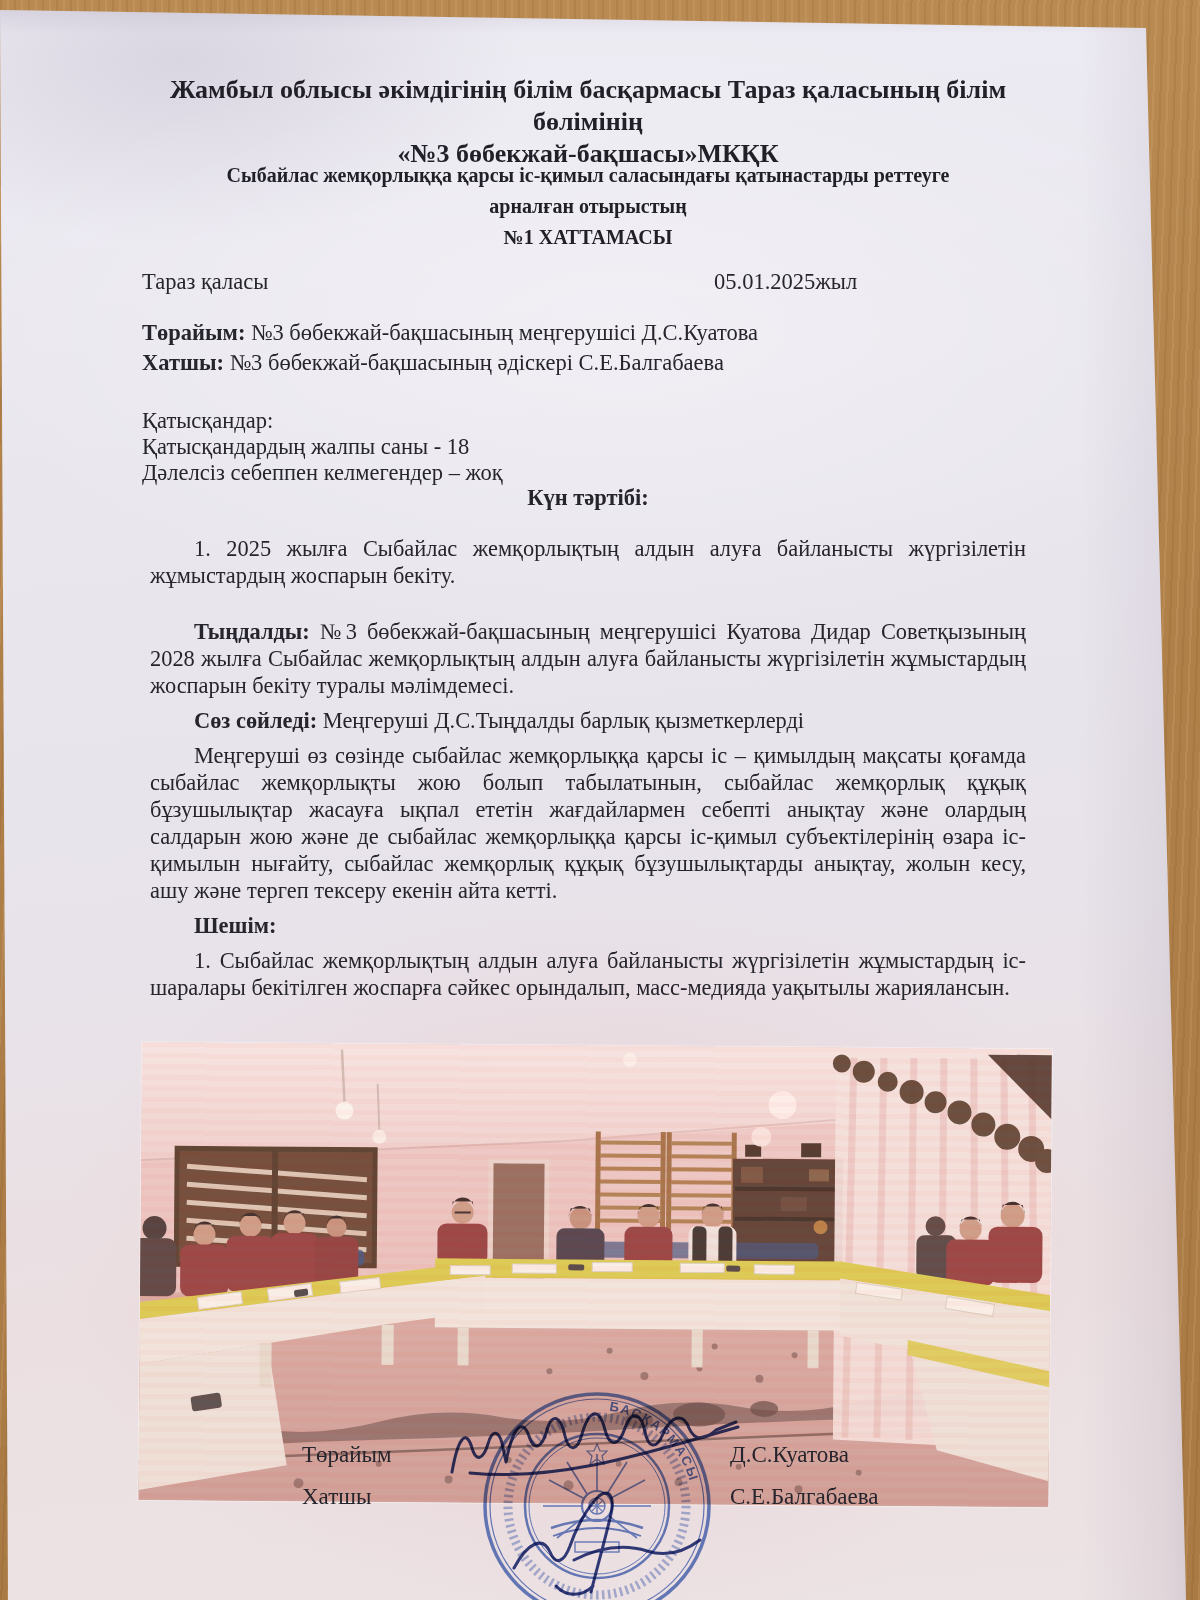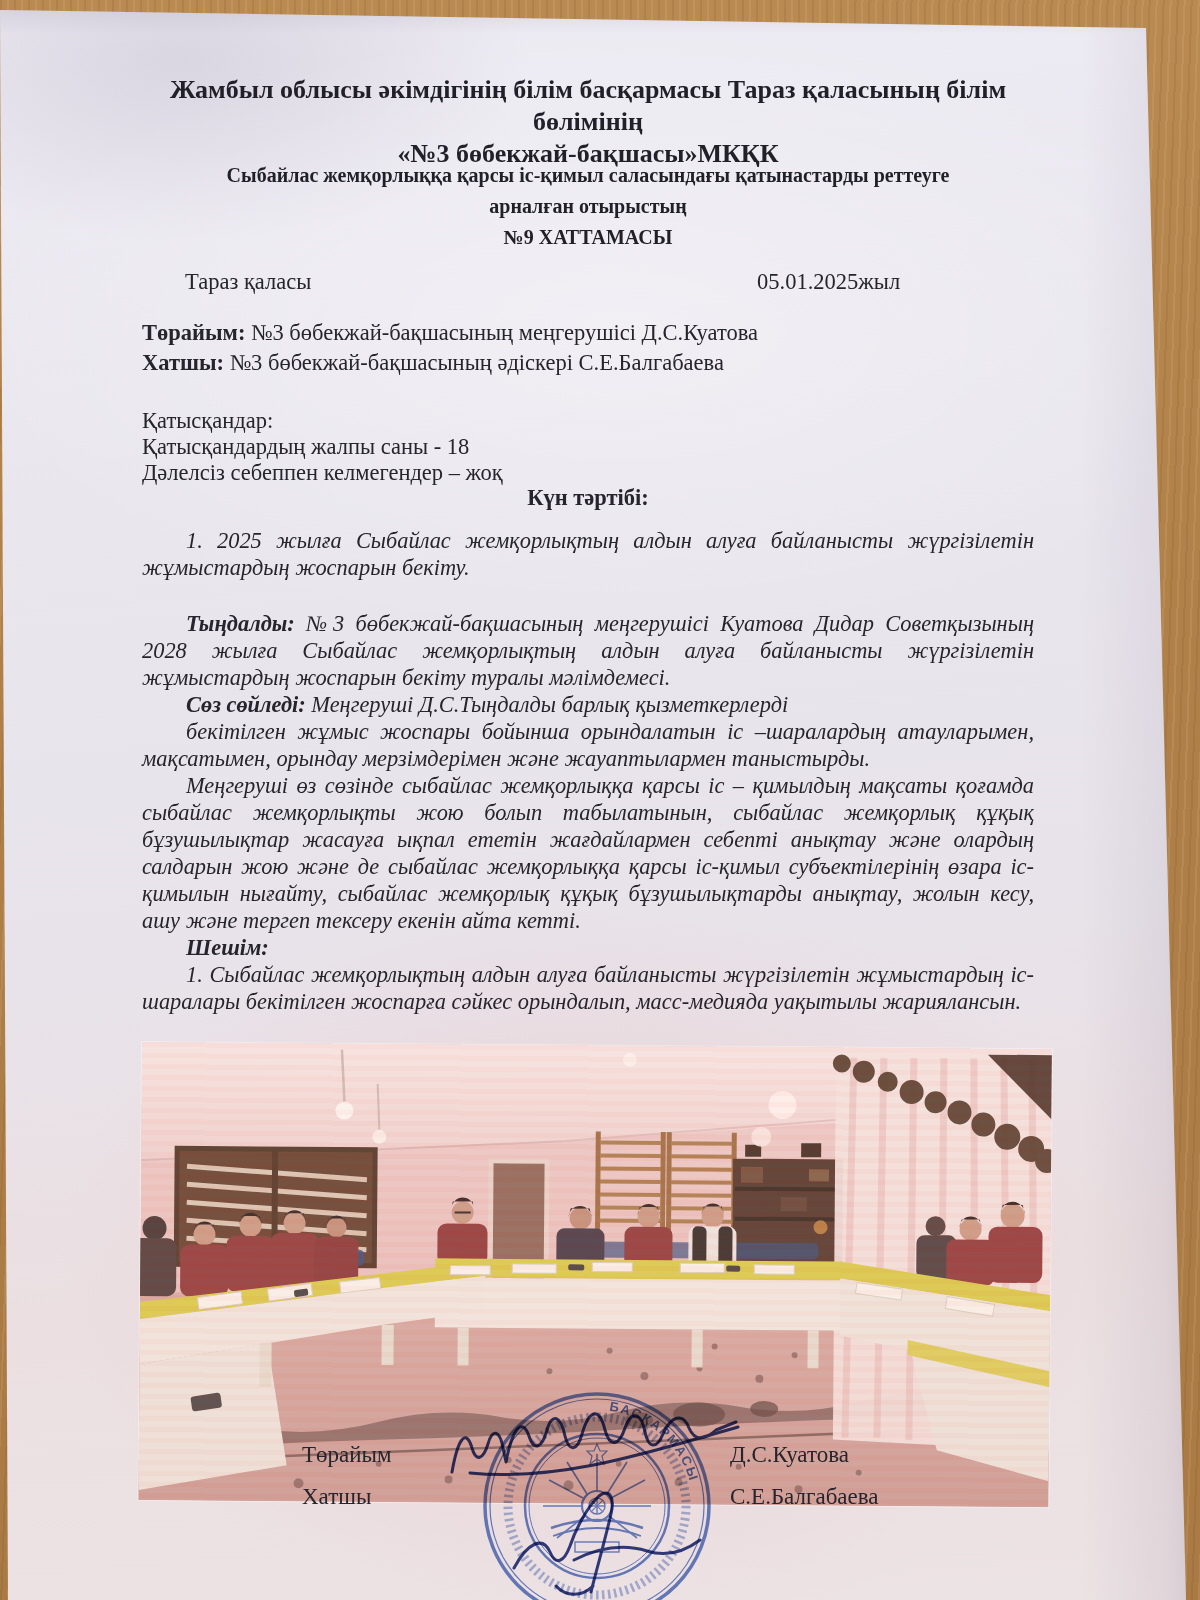--- a/index.html
+++ b/index.html
@@ -22,27 +22,27 @@
   }
   .paper::after{ 
     content:"";position:absolute;top:0;bottom:0;right:0;width:120px;
     background:linear-gradient(90deg, rgba(0,0,0,0) 0%, rgba(120,105,130,0.10) 70%, rgba(90,75,100,0.18) 100%);
   }
   .doc{position:absolute;left:142px;width:892px;color:#26242c;}
   .center{text-align:center;}
   .bold{font-weight:bold;text-align:center;}
   .hdr{top:74px;font-size:26px;line-height:32px;font-weight:bold;color:#211f27;}
   .title{top:160px;font-size:20px;line-height:31px;font-weight:bold;color:#211f27;}
-  .meta-row{top:269px;font-size:22.5px;height:28px;margin-left:43px;}
+  .meta-row{top:269px;font-size:22.5px;height:28px;}
   .meta-row .date{position:absolute;left:572px;top:0;}
   .officials{top:318px;font-size:22.5px;line-height:30px;}
   .attendees{top:408px;font-size:22.5px;line-height:26px;}
   .agenda-head{top:485px;font-size:22.5px;}
   .flow{top:527px;font-size:22.4px;line-height:27px;text-align:justify;}
-  .flow p{margin:0;text-indent:44px;font-style:italic;}
+  .flow p{margin:8px;text-indent:44px;}
   .flow p.gap{margin-top:29px;}
   .photo{
     position:absolute;left:142px;top:1042px;width:910px;height:458px;
     transform:rotate(0.45deg);transform-origin:left top;
     box-shadow:0 0 0 1px rgba(255,255,255,0.35);
     overflow:hidden;
   }
   .photo svg{display:block;}
   .photo .scanfx{
     position:absolute;inset:0;pointer-events:none;
@@ -63,21 +63,21 @@
 <div class="paper">
 
   <div class="doc hdr center">
     <div>Жамбыл облысы әкімдігінің білім басқармасы Тараз қаласының  білім бөлімінің</div>
     <div>«№3  бөбекжай-бақшасы»МКҚК</div>
   </div>
 
   <div class="doc title center">
     <div>Сыбайлас жемқорлыққа қарсы іс-қимыл саласындағы қатынастарды реттеуге</div>
     <div>арналған отырыстың</div>
-    <div>№9 ХАТТАМАСЫ</div>
+    <div>№1 ХАТТАМАСЫ</div>
   </div>
 
   <div class="doc meta-row">
     <span class="city">Тараз қаласы</span>
     <span class="date">05.01.2025жыл</span>
   </div>
 
   <div class="doc officials">
     <div><span class="bold">Төрайым:</span><span> №3 бөбекжай-бақшасының меңгерушісі Д.С.Куатова</span></div>
     <div><span class="bold">Хатшы:</span><span> №3 бөбекжай-бақшасының әдіскері С.Е.Балгабаева</span></div>
@@ -88,21 +88,20 @@
     <div>Қатысқандардың жалпы саны - 18</div>
     <div>Дәлелсіз себеппен келмегендер – жоқ</div>
   </div>
 
   <div class="doc agenda-head center bold">Күн тәртібі:</div>
 
   <div class="doc flow">
     <p>1.  2025 жылға Сыбайлас жемқорлықтың алдын алуға байланысты жүргізілетін жұмыстардың жоспарын бекіту.</p>
     <p class="gap"><span class="bold">Тыңдалды:</span><span> №3 бөбекжай-бақшасының меңгерушісі Куатова Дидар Советқызының 2028 жылға Сыбайлас жемқорлықтың алдын алуға байланысты жүргізілетін жұмыстардың жоспарын бекіту туралы мәлімдемесі.</span></p>
     <p><span class="bold">Сөз сөйледі:</span><span> Меңгеруші Д.С.Тыңдалды барлық қызметкерлерді</span></p>
-    <p><span>бекітілген жұмыс жоспары бойынша орындалатын іс –шаралардың атауларымен, мақсатымен, орындау мерзімдерімен және жауаптылармен таныстырды.</span></p>
     <p><span>Меңгеруші өз сөзінде сыбайлас жемқорлыққа қарсы іс – қимылдың  мақсаты қоғамда сыбайлас жемқорлықты жою болып табылатынын, сыбайлас жемқорлық құқық бұзушылықтар жасауға ықпал ететін жағдайлармен себепті анықтау және олардың салдарын жою және де сыбайлас жемқорлыққа қарсы іс-қимыл субъектілерінің өзара іс-қимылын нығайту, сыбайлас жемқорлық құқық бұзушылықтарды анықтау, жолын кесу, ашу және тергеп тексеру екенін айта кетті.</span></p>
     <p><span class="bold">Шешім:</span></p>
     <p><span>1. Сыбайлас жемқорлықтың алдын алуға байланысты жүргізілетін жұмыстардың іс-шаралары бекітілген жоспарға сәйкес орындалып, масс-медияда уақытылы жариялансын.</span></p>
   </div>
 
   <div class="photo">
     <svg width="910" height="458" viewBox="0 0 910 458" xmlns="http://www.w3.org/2000/svg">
       <defs>
         <linearGradient id="ceil" x1="0" y1="0" x2="0" y2="1">
           <stop offset="0" stop-color="#f7ebe8"></stop>

